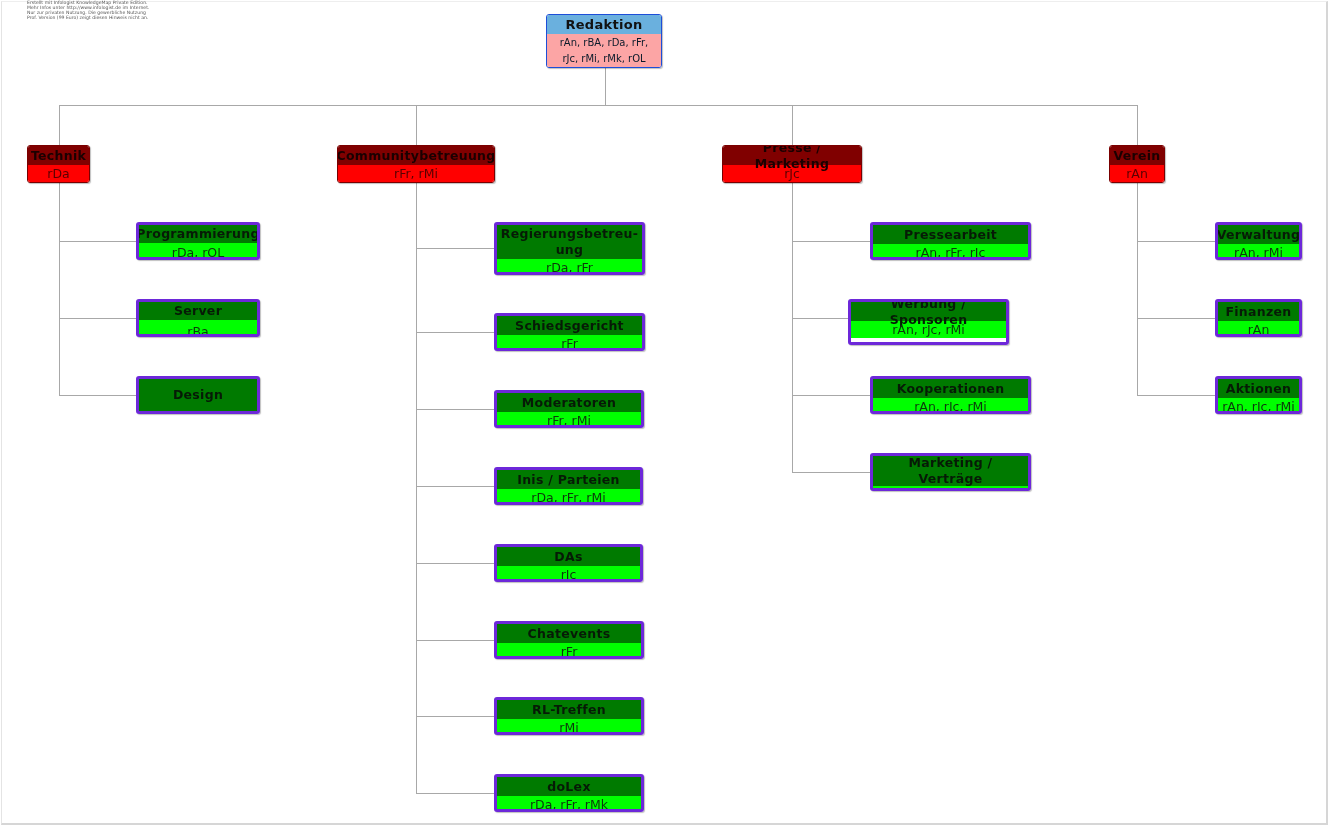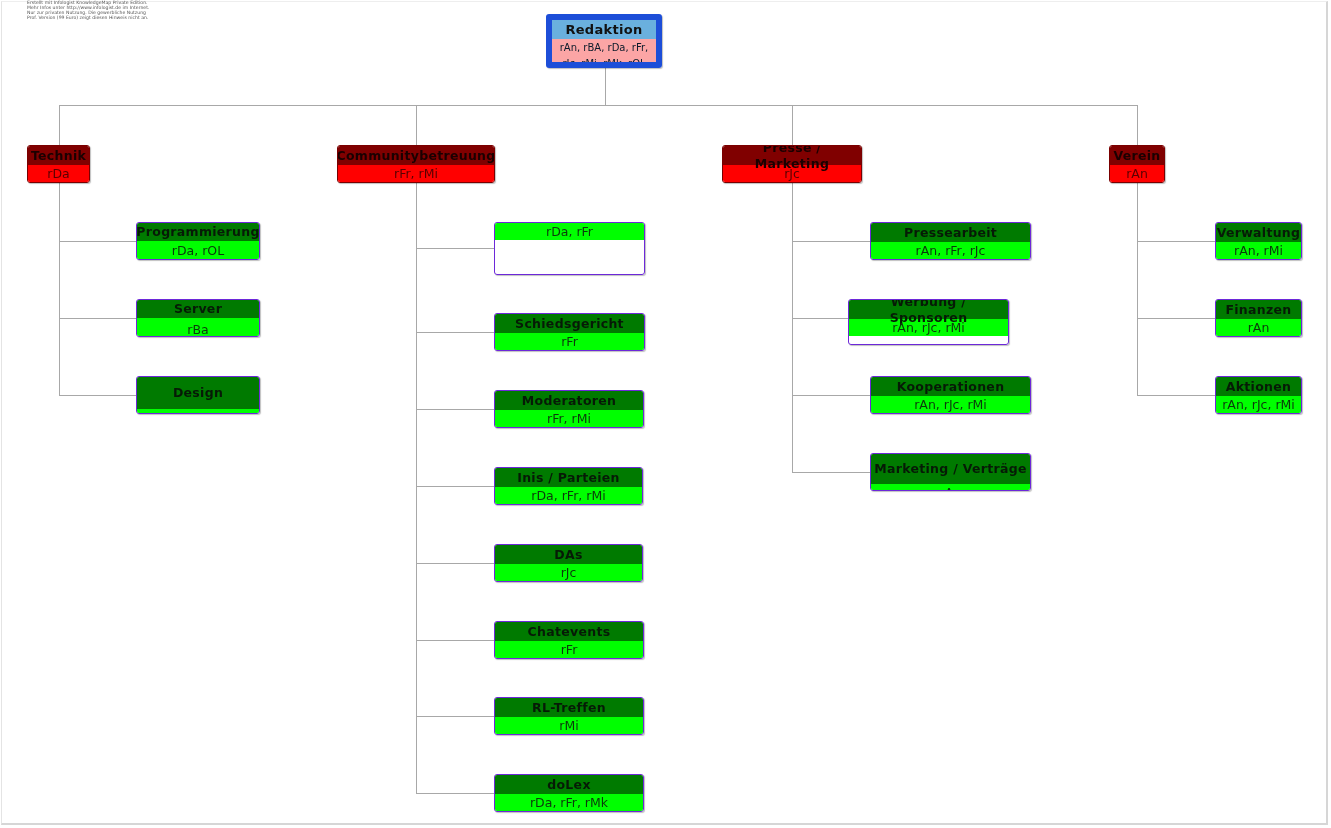--- a/index.html
+++ b/index.html
@@ -69,27 +69,27 @@
     }
     .node .body {
       font-size: 12.5px;
       line-height: 17px;
       display: flex;
       align-items: center;
       justify-content: center;
       box-sizing: border-box;
       white-space: pre-line;
     }
-    .node.root { border: 6px solid #1d4ed8; }
+    .node.root { border: 1px solid #1d4ed8; }
     .node.root .hdr { background: #6ab0de; font-size: 13px; }
     .node.root .body { background: #fca5a5; color: #0a1a2a; font-size: 10px; line-height: 16px; }
     .node.cat { border: 1px solid #7a0000; }
     .node.cat .hdr { background: #800000; color: #1a0000; }
     .node.cat .body { background: #ff0000; color: #5a0000; }
-    .node.leaf { border: 1px solid #6d28d9; }
+    .node.leaf { border: 3px solid #6d28d9; }
     .node.leaf .hdr { background: #007a00; color: #061a06; }
     .node.leaf .body { background: #00ff00; color: #0b3a0b; }
   </style>
 </head>
 <body>
 
 <div id="canvas">
   <div class="page-frame"></div>
   <div class="watermark" id="watermark"><div>Erstellt mit Infologist KnowledgeMap Private Edition.</div><div>Mehr Infos unter http://www.infologist.de im Internet.</div><div>Nur zur privaten Nutzung. Die gewerbliche Nutzung</div><div>Prof. Version (99 Euro) zeigt diesen Hinweis nicht an.</div></div>
   <div id="lines">
@@ -142,20 +142,22 @@
       </div>
       <div class="node leaf" style="left: 136px; top: 376px; width: 124px; height: 38px;">
         <div class="hdr" style="white-space: pre-line; height: 32px;">Design</div>
         <div class="body" style="height: 18px;">rDa, rMk</div>
       </div>
       <div class="node cat" style="left: 337px; top: 145px; width: 158px; height: 38px;">
         <div class="hdr" style="white-space: pre-line; height: 19px;">Communitybetreuung</div>
         <div class="body" style="height: 17px;">rFr, rMi</div>
       </div>
       <div class="node leaf" style="left: 494px; top: 222px; width: 151px; height: 53px;">
+        <div class="hdr" style="white-space: pre-line; height: 34px;">Regierungsbetreu-
+ung</div>
         <div class="body" style="height: 17px;">rDa, rFr</div>
       </div>
       <div class="node leaf" style="left: 494px; top: 313px; width: 151px; height: 38px;">
         <div class="hdr" style="white-space: pre-line; height: 19px;">Schiedsgericht</div>
         <div class="body" style="height: 17px;">rFr</div>
       </div>
       <div class="node leaf" style="left: 494px; top: 390px; width: 150px; height: 38px;">
         <div class="hdr" style="white-space: pre-line; height: 19px;">Moderatoren</div>
         <div class="body" style="height: 17px;">rFr, rMi</div>
       </div>

